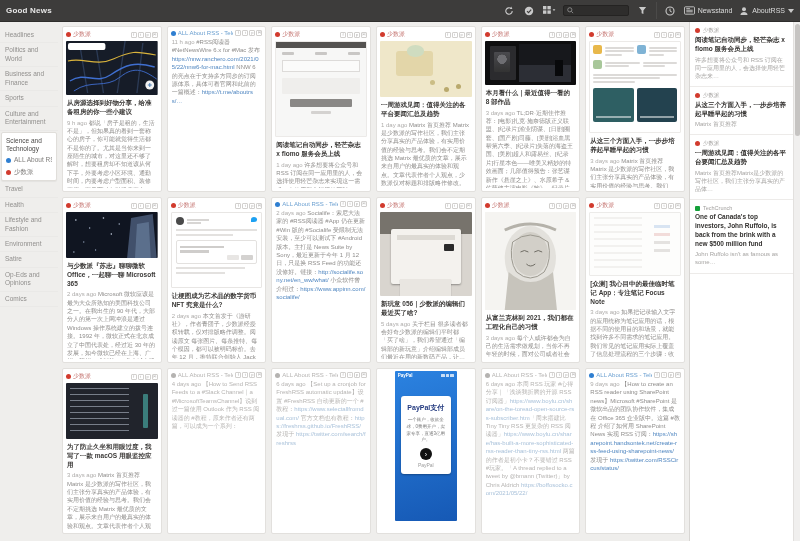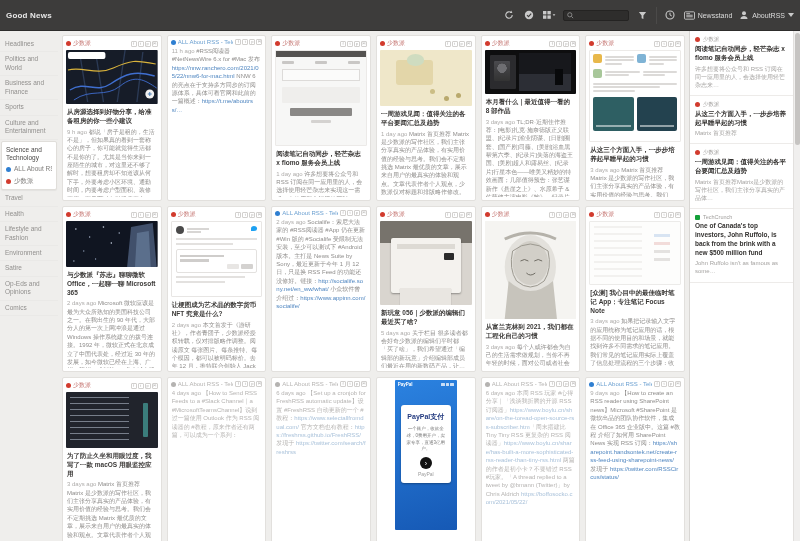--- a/index.html
+++ b/index.html
@@ -1,20 +1,20 @@
 <!DOCTYPE html>
 <html><head>
 <meta charset="utf-8">
 <style>
   html,body{margin:0;padding:0;width:800px;height:541px;overflow:hidden;
     font-family:"Liberation Sans","DejaVu Sans",sans-serif;background:#efeeec;}
   *{box-sizing:border-box;}
 
   
-  .topbar{height:31px;background:#3d3c3b;display:flex;align-items:center;
+  .topbar{height:22px;background:#3d3c3b;display:flex;align-items:center;
     padding:0 6px;gap:7px;color:#d9d9d9;border-bottom:1px solid #2e2d2c;}
   .tb-title{font-size:8px;font-weight:bold;color:#e8e8e8;margin-right:auto;letter-spacing:.2px;}
   .tb-ic{width:13px;height:13px;display:flex;align-items:center;justify-content:center;cursor:default;}
   .tb-ic svg{display:block;}
   .search{width:66px;height:11px;background:#2e2d2c;border:1px solid #242322;border-radius:2px;
     display:flex;align-items:center;gap:2px;padding:0 3px;}
   .search input{flex:1;min-width:0;background:transparent;border:none;outline:none;color:#ddd;font-size:6px;}
   .tb-sep{width:1px;height:17px;background:#4b4a49;}
   .tb-btn{display:flex;align-items:center;gap:3px;font-size:7px;color:#dcdcdc;white-space:nowrap;}
 

